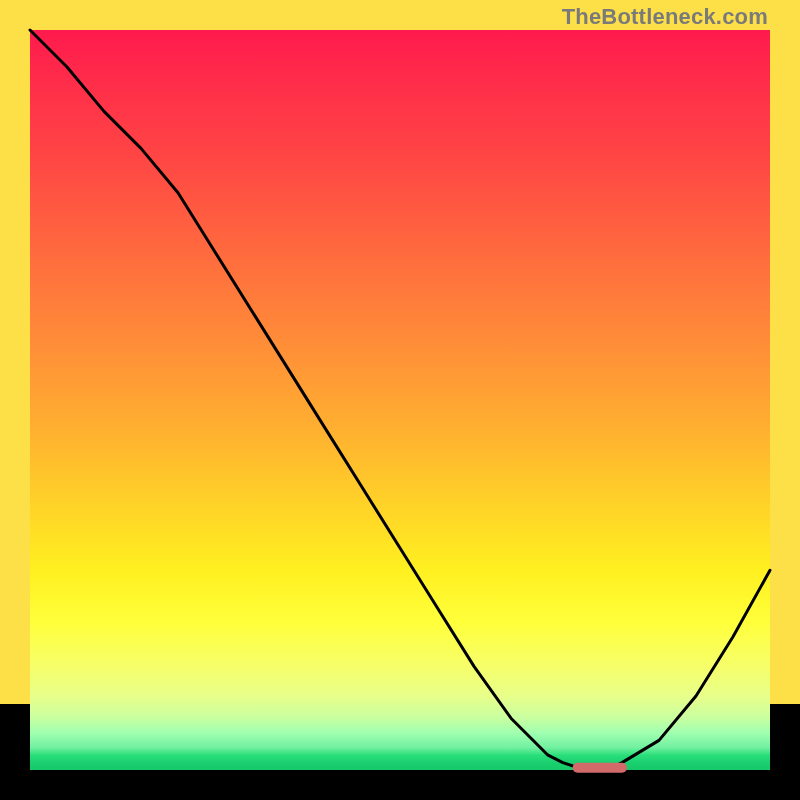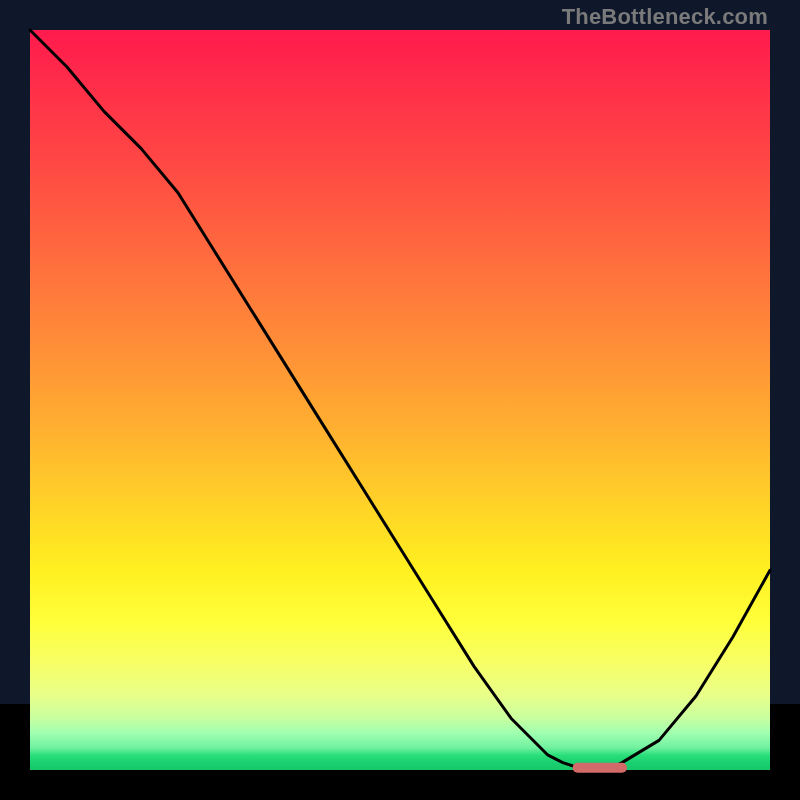--- a/index.html
+++ b/index.html
@@ -7,21 +7,21 @@
     padding: 0;
     width: 800px;
     height: 800px;
     background: #000;
     font-family: Arial, Helvetica, sans-serif;
   }
   .frame {
     position: relative;
     width: 800px;
     height: 704px;
-    background: #0f172a;
+    background: #fde047;
   }
   .plot-area {
     position: absolute;
     left: 30px;
     top: 30px;
     width: 740px;
     height: 740px;
     background: linear-gradient(
       to bottom,
       #ff1a4d 0%,

